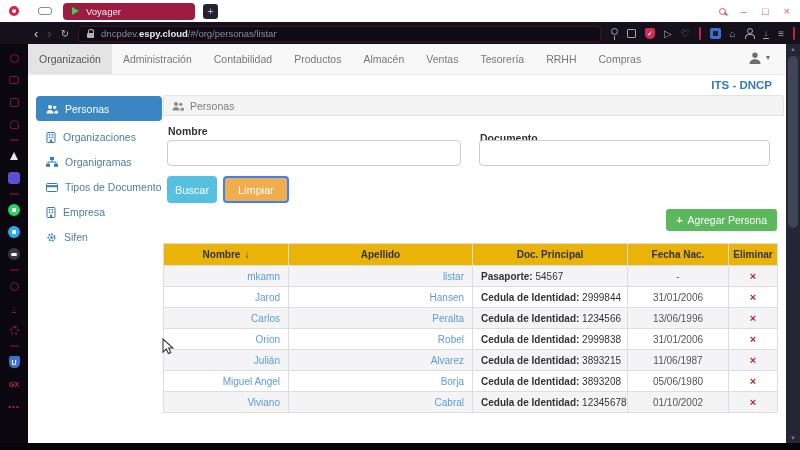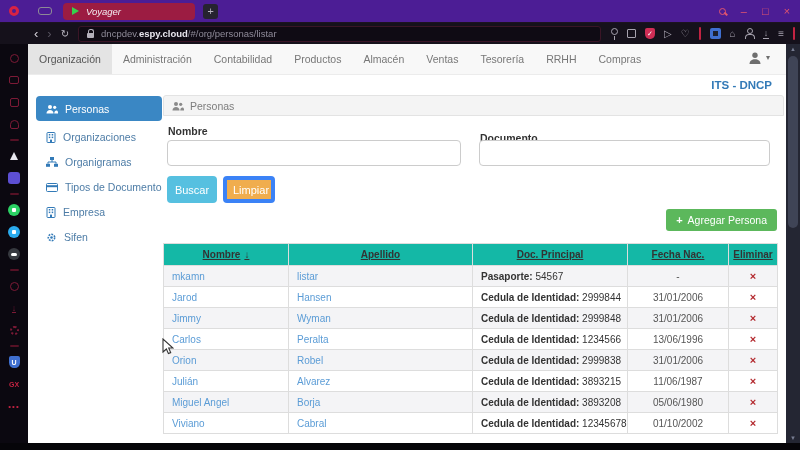--- a/index.html
+++ b/index.html
@@ -1,22 +1,22 @@
 <!DOCTYPE html>
 <html><head>
 <meta charset="utf-8">
 <style>
   html,body{margin:0;padding:0;background:#000;}
   *{box-sizing:border-box;}
   .browser{position:relative;width:800px;height:450px;background:#0c0911;overflow:hidden;
            font-family:"Liberation Sans",sans-serif;}
 
   
-  .tabbar{position:absolute;left:0;top:0;width:800px;height:23px;background:#4c1d95;
-          display:flex;align-items:center;border-bottom:1px solid #1c1220;font-style:italic;}
+  .tabbar{position:absolute;left:0;top:0;width:800px;height:23px;background:#ffffff;
+          display:flex;align-items:center;border-bottom:1px solid #1c1220;}
   .opera-logo{width:10px;height:10px;border:3px solid #d92343;border-radius:50%;margin-left:9px;}
   .glasses{margin-left:19px;width:14px;height:8px;border:1.5px solid #8d8a96;border-radius:3px;}
   .tab{margin-left:11px;width:132px;height:17px;background:#9c1c42;border-radius:4px;
        display:flex;align-items:center;padding:0 9px;gap:7px;}
   .tab-fav{width:0;height:0;border-left:7px solid #37d24c;border-top:4.5px solid transparent;
            border-bottom:4.5px solid transparent;}
   .tab-title{color:#f3eef2;font-size:9.5px;}
   .newtab{margin-left:8px;width:15px;height:15px;background:#262330;border-radius:3px;color:#b7b3c0;
           font-size:11px;line-height:14px;text-align:center;}
   .wcs{margin-left:auto;display:flex;align-items:center;gap:15px;padding-right:10px;color:#e2556e;}
@@ -107,33 +107,33 @@
   .panel-head{position:absolute;left:135px;top:51px;width:621px;height:21px;background:#f4f4f4;
               border:1px solid #e3e3e3;border-radius:3px 3px 0 0;display:flex;align-items:center;
               gap:6px;padding-left:8px;color:#7d7d7d;font-size:10.5px;}
   .panel-head .si{display:flex;color:#8a8a8a;}
   .flabel{position:absolute;font-size:10.5px;font-weight:bold;color:#333;}
   .ctl{position:absolute;top:96px;height:26px;border:1px solid #ccc;border-radius:4px;background:#fff;
        font-family:inherit;font-size:11px;padding:0 6px;}
   .btn{position:absolute;top:132px;height:27px;border-radius:4px;color:#fff;font-size:11px;border:none;
        font-family:inherit;cursor:default;}
   .btn-buscar{left:139px;width:50px;background:#56c0e0;}
-  .btn-limpiar{left:195px;width:52px;background:#f0ad4e;border:4px solid #3b82f6;}
+  .btn-limpiar{left:195px;width:66px;background:#f0ad4e;border:2px solid #3b82f6;}
   .btn-add{position:absolute;top:165px;right:9px;height:22px;background:#5cb85c;color:#fff;
            font-size:10.5px;border:none;border-radius:3px;padding:0 10px;display:flex;
            align-items:center;gap:5px;font-family:inherit;}
   .btn-add b{font-size:11px;font-weight:bold;}
 
   table.ptable{position:absolute;left:135px;top:199px;width:614px;border-collapse:collapse;
                table-layout:fixed;font-size:10px;background:#fff;}
   .ptable th,.ptable td{border:1px solid #ddd;overflow:hidden;white-space:nowrap;}
-  .ptable th{height:22px;font-weight:bold;text-align:center;color:#333;background:#14b8a6;text-decoration:underline;}
+  .ptable th{height:22px;font-weight:bold;text-align:center;color:#333;background:#eab308;}
   .ptable td{height:21px;padding:0 8px;}
   .ptable tbody tr:nth-child(odd) td{background:#f4f4f6;}
-  td.c-link{color:#5b9cd6;}
+  td.c-link{color:#5b9cd6;text-align:right;}
   td.c-doc b{color:#333;}
   td.c-date{text-align:center;color:#555;}
   td.c-del{text-align:center;color:#b3282d;font-weight:bold;font-size:11px;}
   .sort-arrow{font-weight:bold;margin-left:4px;}
 
   
   .pagescroll{position:absolute;left:786px;top:44px;width:14px;height:399px;background:#242633;}
   .ps-arrow{position:absolute;left:0;width:14px;text-align:center;font-size:6px;color:#777d92;}
   .ps-up{top:2px;} .ps-down{bottom:2px;}
   .thumb{position:absolute;left:2px;top:12px;width:10px;height:172px;background:#3f4456;border-radius:5px;}
@@ -387,27 +387,20 @@
             <td class="c-del">×</td>
           </tr>
           <tr>
             <td class="c-link">Jarod</td>
             <td class="c-link">Hansen</td>
             <td class="c-doc"><b>Cedula de Identidad:</b> 2999844</td>
             <td class="c-date">31/01/2006</td>
             <td class="c-del">×</td>
           </tr>
           <tr>
-            <td class="c-link">Jimmy</td>
-            <td class="c-link">Wyman</td>
-            <td class="c-doc"><b>Cedula de Identidad:</b> 2999848</td>
-            <td class="c-date">31/01/2006</td>
-            <td class="c-del">×</td>
-          </tr>
-          <tr>
             <td class="c-link">Carlos</td>
             <td class="c-link">Peralta</td>
             <td class="c-doc"><b>Cedula de Identidad:</b> 1234566</td>
             <td class="c-date">13/06/1996</td>
             <td class="c-del">×</td>
           </tr>
           <tr>
             <td class="c-link">Orion</td>
             <td class="c-link">Robel</td>
             <td class="c-doc"><b>Cedula de Identidad:</b> 2999838</td>

